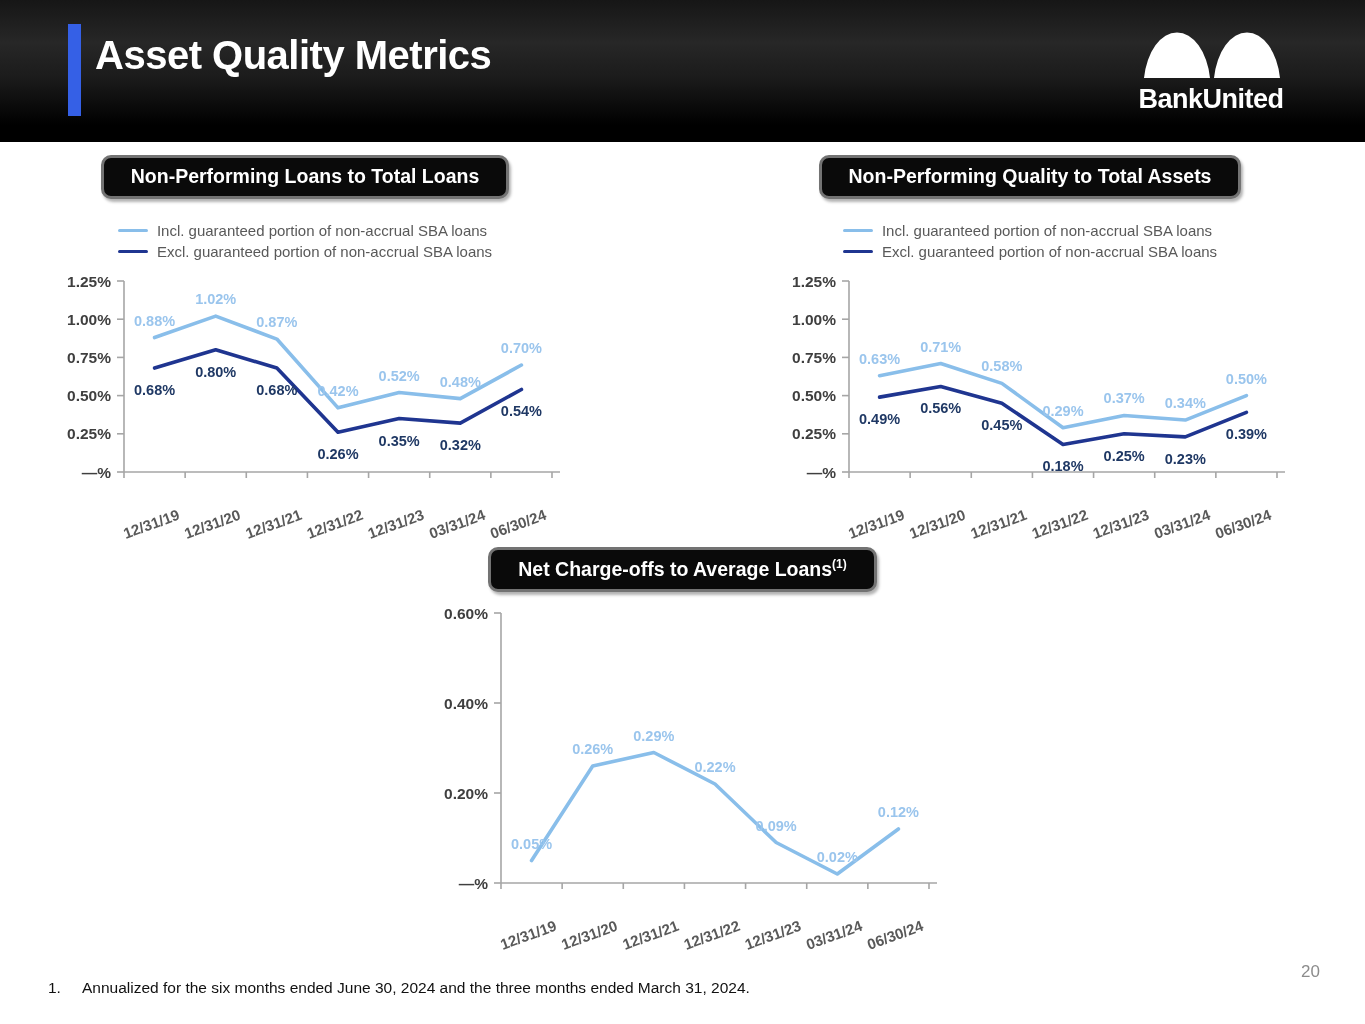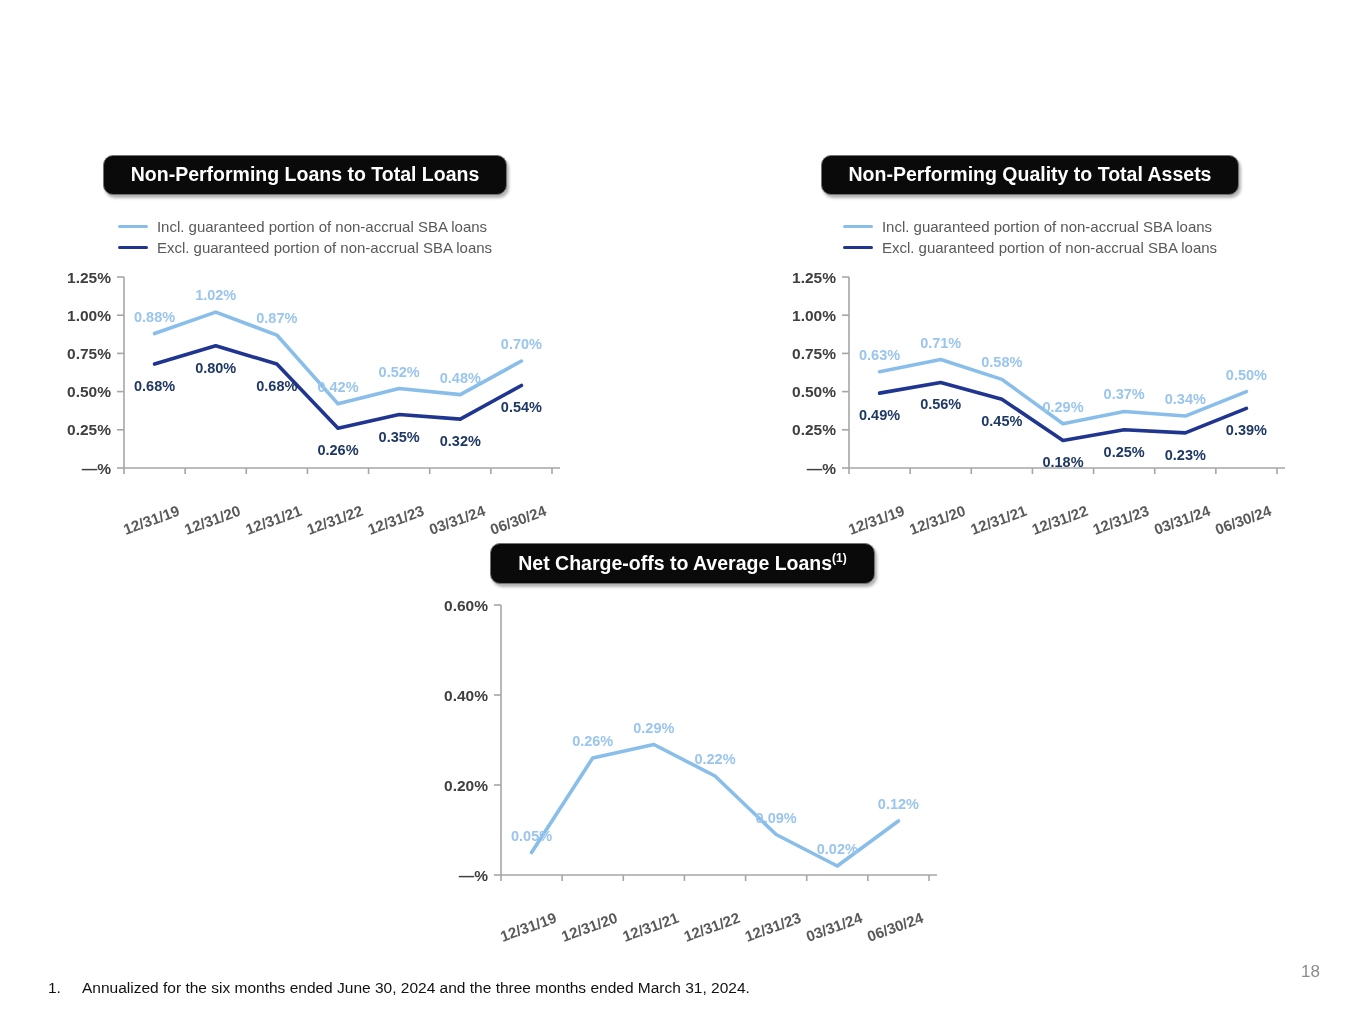--- a/index.html
+++ b/index.html
@@ -19,41 +19,52 @@
   }
   .logo{position:absolute;right:78px;top:12px;width:152px;text-align:center;}
   .logo-text{color:#fff;font-size:27px;font-weight:700;letter-spacing:-.5px;margin-top:2px;}
   
   .content{position:absolute;top:142px;left:0;right:0;}
   .top-row{display:flex;justify-content:space-between;padding:13px 70px 0 40px;}
   .chart-block{width:530px;}
   .bottom-block{width:540px;margin:10px auto 8px auto;}
   .pill{
     width:fit-content;margin:0 auto;padding:7px 27px 8px 27px;
-    background:#0a0a0a;color:#fff;border-radius:10px;border:1px solid #737373;
+    background:#0a0a0a;color:#fff;border-radius:10px;border:3px solid #737373;
     font-size:19.5px;font-weight:700;box-shadow:2px 3px 3px rgba(0,0,0,.3);
     white-space:nowrap;
   }
   .pill sup{font-size:12px;}
   .legend{width:fit-content;margin:21px auto 0 auto;}
   .legend-row{display:flex;align-items:center;height:21px;}
   .legend-swatch{display:inline-block;width:30px;height:3.5px;border-radius:2px;margin-right:9px;flex:none;}
   .legend-label{font-size:15px;color:#595959;white-space:nowrap;}
   svg.chart{display:block;margin-top:5px;overflow:visible;}
   svg.chart text{font-family:"Liberation Sans","DejaVu Sans",sans-serif;}
   
   .footnote{position:absolute;left:48px;bottom:27px;display:flex;font-size:15.5px;color:#111;}
   .fn-num{width:34px;flex:none;}
   .page-number{position:absolute;right:45px;bottom:42px;font-size:17px;color:#8c8c8c;}
 </style>
 </head>
 <body>
 
 <div class="slide">
 
+  <div class="slide-header">
+    <div class="accent-bar" style="background: rgb(53, 96, 230);"></div>
+    <h1 class="slide-title">Asset Quality Metrics</h1>
+    <div class="logo">
+      <svg width="152" height="66" viewBox="0 0 152 66">
+        <path d="M9,66 A33.5,55 0 0 1 75,66 Z" fill="#fff"></path>
+        <path d="M79,66 A33.5,55 0 0 1 145,66 Z" fill="#fff"></path>
+      </svg>
+      <div class="logo-text">BankUnited</div>
+    </div>
+  </div>
 
   <div class="content">
 
     <div class="top-row">
 
       <div class="chart-block">
         <div class="pill">
           <span>Non-Performing Loans to Total Loans</span>
         </div>
         <div class="legend">
@@ -219,15 +230,15 @@
           <text x="485.42857142857144" y="220" text-anchor="middle" font-size="14.5" font-weight="bold" fill="#9AC5ED">0.12%</text>
         </svg>
     </div>
 
   </div>
 
   <div class="footnote">
     <span class="fn-num">1.</span>
     <span class="fn-text">Annualized for the six months ended June 30, 2024 and the three months ended March 31, 2024.</span>
   </div>
-  <div class="page-number">18</div>
+  <div class="page-number">20</div>
 
 </div>
 
 </body></html>

